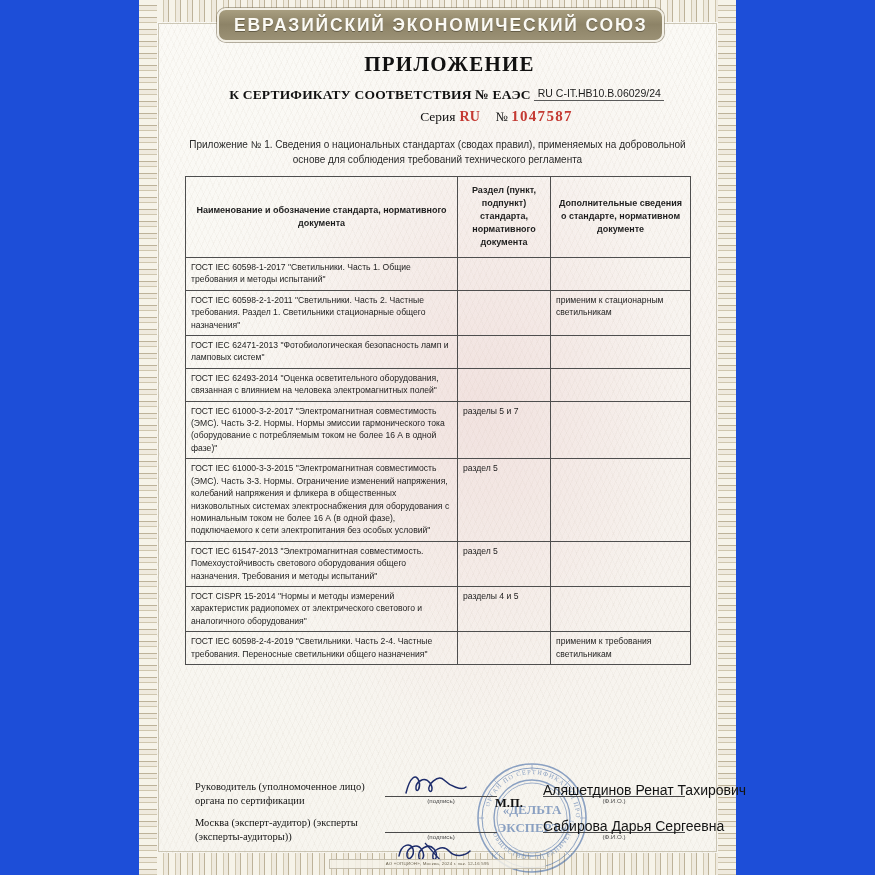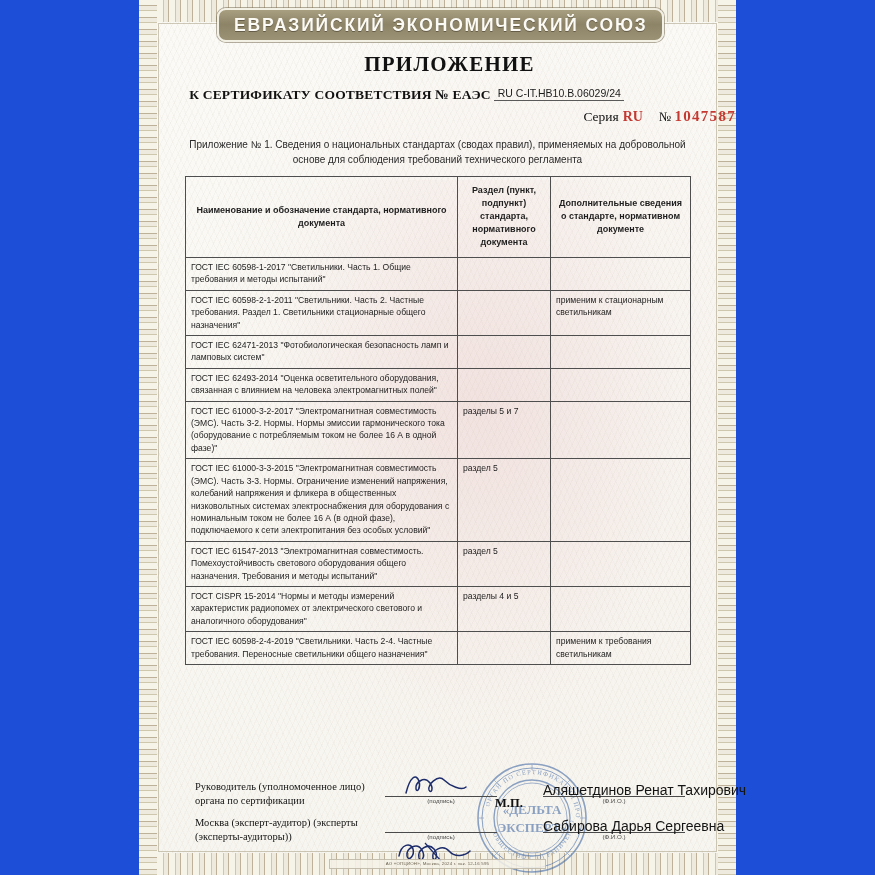--- a/index.html
+++ b/index.html
@@ -97,39 +97,40 @@
     text-align: center;
     font-family: "Liberation Serif", serif;
     font-size: 21px; font-weight: bold;
     letter-spacing: 1.2px;
     color: #111;
     padding-left: 12px;
   }
   .cert-line {
     position: absolute; left: 0; top: 85px; width: 535px;
     text-align: center;
+    padding-left: 40px;
   }
   .cert-line .lbl {
     font-family: "Liberation Serif", serif;
     font-size: 13.5px; font-weight: bold; letter-spacing: .2px;
     color: #111;
   }
   .cert-line .num {
     display: inline-block;
     font-family: "Liberation Sans", sans-serif;
     font-size: 10.5px;
     color: #1c1c1c;
     border-bottom: 1px solid #5a5a5a;
     padding: 0 3px 1px 4px;
     margin-left: 3px;
     vertical-align: 2px;
   }
   .series-line {
     position: absolute; left: 0; top: 107px; width: 597px;
-    text-align: right;
+    text-align: center;
     padding-left: 118px;
     box-sizing: border-box;
   }
   .series-line .s-lbl {
     font-family: "Liberation Serif", serif;
     font-size: 13.5px; color: #111;
   }
   .series-line .s-ru {
     font-family: "Liberation Serif", serif;
     font-size: 14px; font-weight: bold; color: #c43a33;

